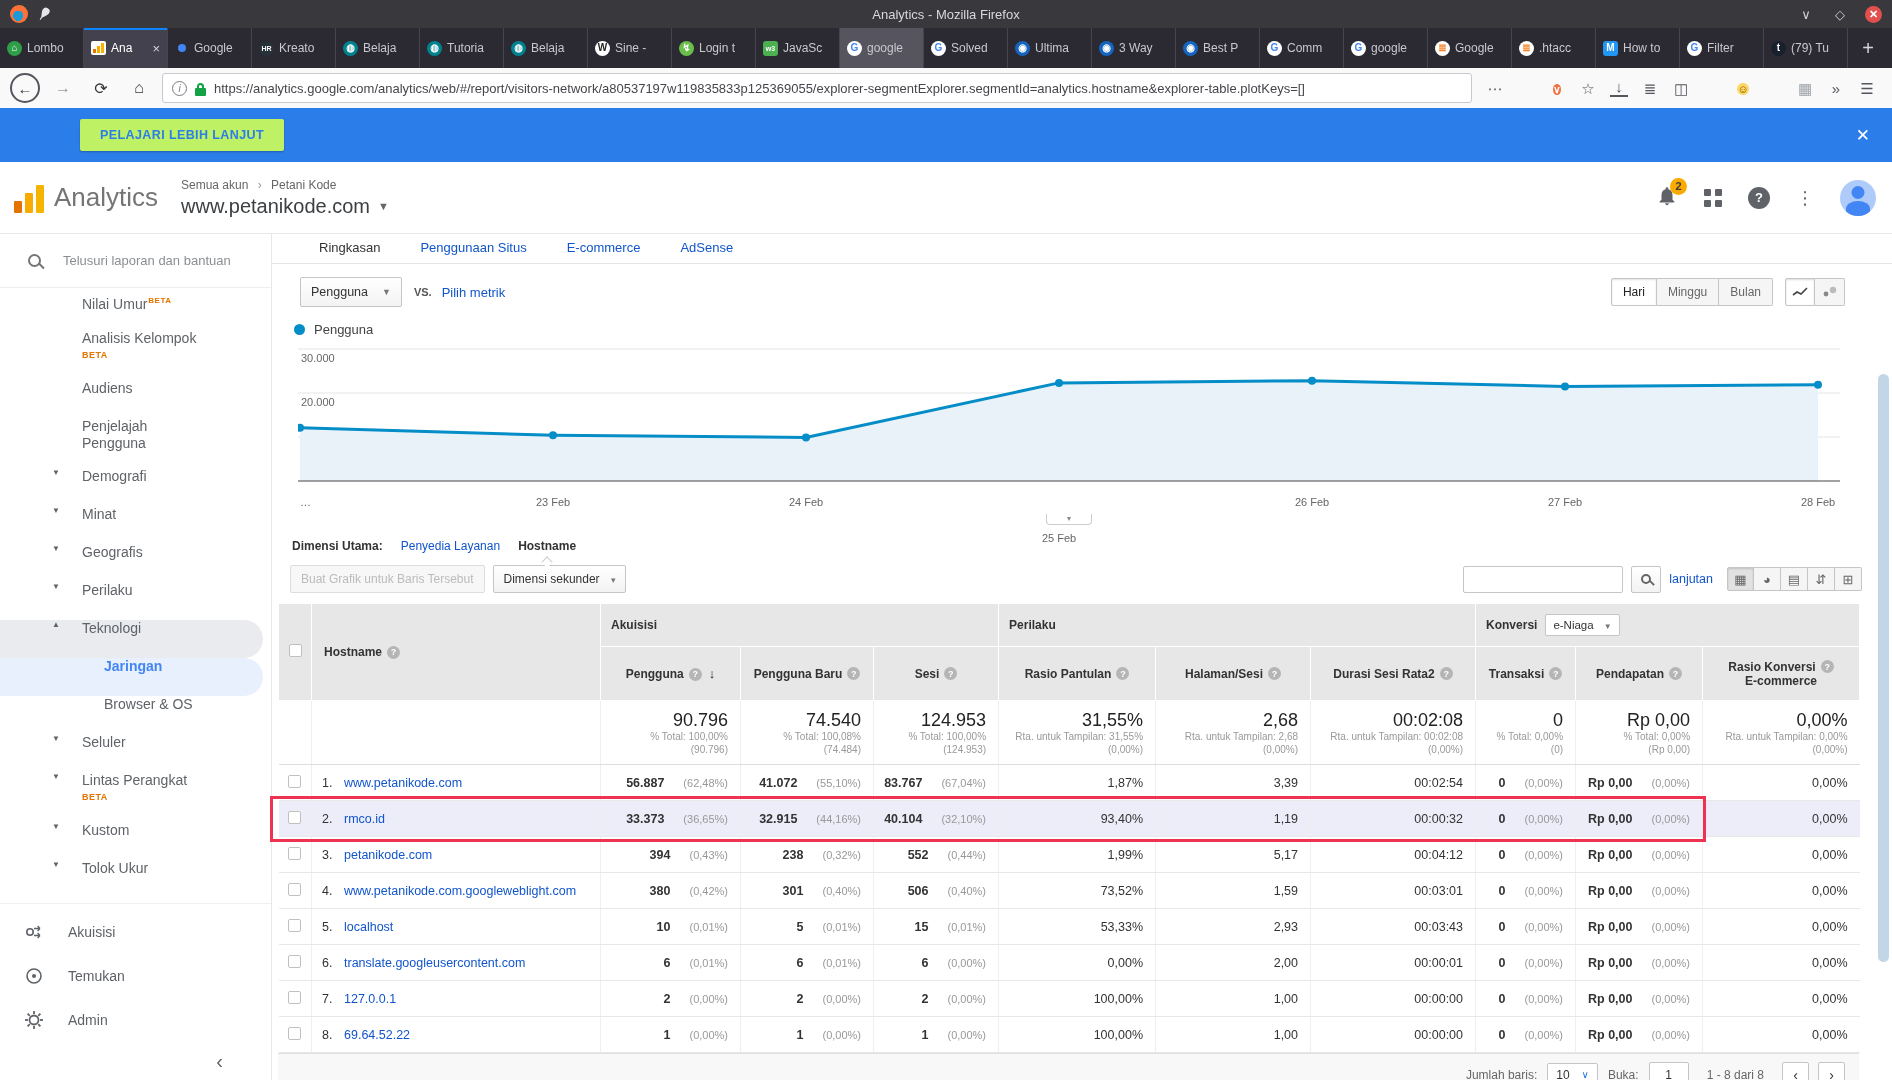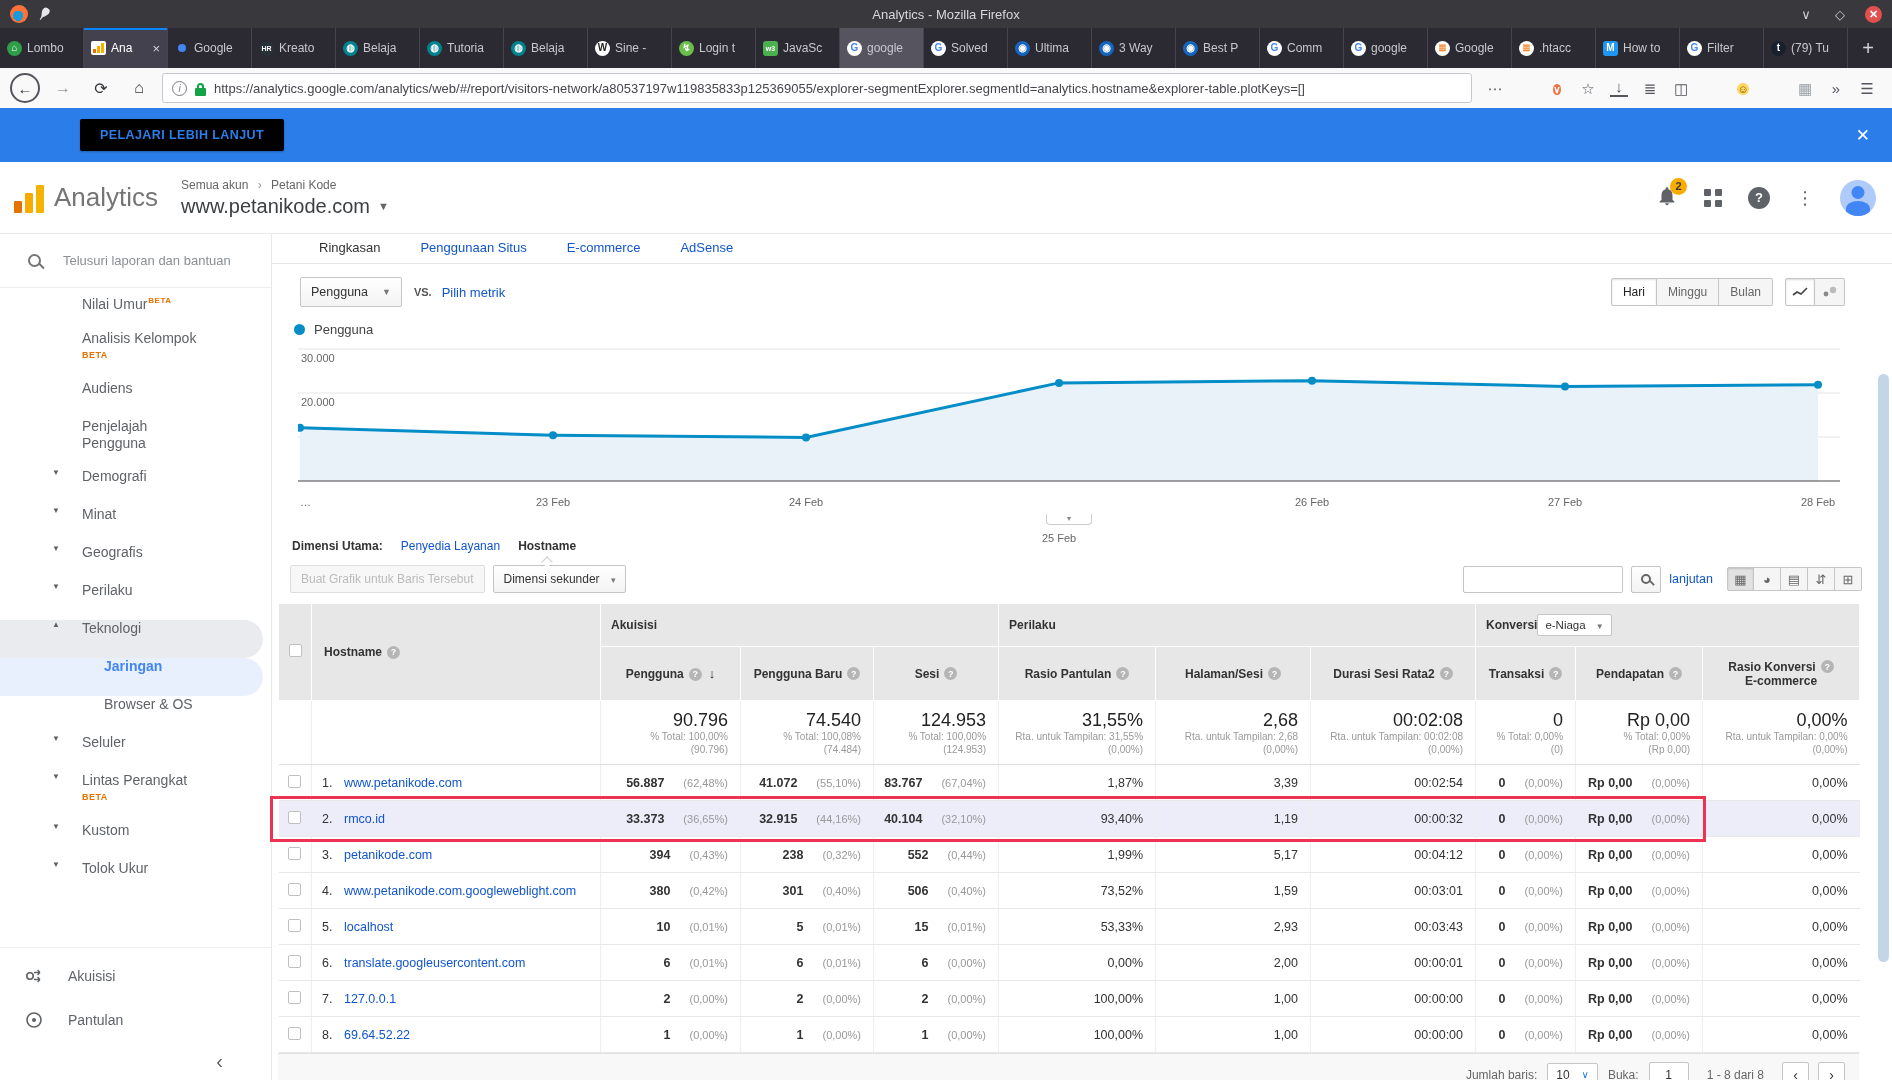--- a/index.html
+++ b/index.html
@@ -45,21 +45,21 @@
 .nico{width:18px;text-align:center;flex:none;line-height:1}
 .shield{width:13px;height:15px;background:#6a6a72;clip-path:polygon(50% 0,100% 12%,100% 55%,50% 100%,0 55%,0 12%)}
 .pocketc{width:15px;height:15px;border-radius:50%;background:#ee7445;color:#fff;font-size:10px;text-align:center;line-height:15px;font-weight:bold}
 .cwheel{width:15px;height:15px;border-radius:50%;background:conic-gradient(#e8453c,#f4b400,#0f9d58,#4285f4,#e8453c)}
 .smiley{width:15px;height:15px;border-radius:50%;background:#fdd663;color:#7a5a00;font-size:11px;line-height:14px;text-align:center}
 .gtree{width:14px;height:15px;background:#2e8b44;clip-path:polygon(50% 0,90% 45%,70% 45%,100% 100%,0 100%,30% 45%,10% 45%)}
 
 
 .banner{height:54px;background:#2b7de9;display:flex;align-items:center;color:#fff;padding-left:38px;position:relative}
 .banner-text{font-size:13.5px;font-weight:bold;letter-spacing:.1px}
-.banner-btn{margin-left:42px;background:#000000;color:#2b7de9;font-weight:bold;font-size:12.5px;padding:9px 20px;border-radius:2px;border:none;letter-spacing:.4px;box-shadow:0 1px 2px rgba(0,0,0,.25);cursor:pointer}
+.banner-btn{margin-left:42px;background:#bef264;color:#2b7de9;font-weight:bold;font-size:12.5px;padding:9px 20px;border-radius:2px;border:none;letter-spacing:.4px;box-shadow:0 1px 2px rgba(0,0,0,.25);cursor:pointer}
 .banner-close{position:absolute;right:22px;top:50%;transform:translateY(-50%);font-size:17px;color:#fff}
 
 
 .ga-header{height:72px;background:#fff;display:flex;align-items:center;border-bottom:1px solid #e8e8e8;position:relative}
 .ga-logo-wrap{width:181px;display:flex;align-items:center;padding-left:14px;gap:10px;flex:none}
 .ga-logo{display:flex;align-items:flex-end;gap:3px;height:30px}
 .ga-logo i{display:block;width:8px;background:#f9ab00;border-radius:1px}
 .ga-logo i:nth-child(1){height:12px;background:#e37400}
 .ga-logo i:nth-child(2){height:20px}
 .ga-logo i:nth-child(3){height:28px;background:#f4b400}
@@ -149,21 +149,21 @@
 .view-btn:last-child{border-radius:0 2px 2px 0}
 
 
 .ga-table{border-collapse:collapse;margin:10px 0 0 6px;width:1581px;table-layout:fixed}
 .ga-table th{background:#e7e7e7;border:1px solid #fff;font-size:12px;color:#333;font-weight:bold}
 th.group-h{text-align:left;padding:8px 0 8px 10px;height:43px;vertical-align:middle}
 th.col-h{height:54px;text-align:center;vertical-align:middle;padding:0 4px}
 th.host-h{text-align:left;padding-left:12px;vertical-align:middle}
 .qm{display:inline-flex;width:13px;height:13px;border-radius:50%;background:#b5b5b5;color:#fff;font-size:9px;font-weight:bold;align-items:center;justify-content:center;vertical-align:1px;margin-left:5px;cursor:pointer}
 .sort-arr{font-size:13px;color:#222;margin-left:7px}
-.conv-select{display:inline-flex;align-items:flex-end;gap:10px;background:#fff;border:1px solid #c5c5c5;border-radius:2px;font-size:11.5px;font-weight:normal;color:#333;padding:4px 7px;margin-left:0;cursor:pointer}
+.conv-select{display:inline-flex;align-items:flex-end;gap:10px;background:#fff;border:1px solid #c5c5c5;border-radius:2px;font-size:11.5px;font-weight:normal;color:#333;padding:4px 7px;margin-left:8px;cursor:pointer}
 .conv-select .dd{font-size:8px;color:#777}
 .ga-table td{border-bottom:1px solid #e8e8e8;border-left:1px solid #efefef;font-size:12.5px;color:#333;vertical-align:middle}
 .ga-table td:first-child{border-left:none}
 tr.summary td{height:64px;text-align:right;padding-right:12px;border-bottom:1px solid #ddd}
 .sum-val{font-size:18px;color:#222;line-height:20px}
 .sum-sub{font-size:10px;color:#999;line-height:13px}
 tr.data-row td{height:36px;text-align:right;padding-right:12px}
 tr.data-row td.cb-cell,tr.summary td.cb-cell{text-align:center;padding-right:0}
 tr.data-row td.host-cell{text-align:left;padding-left:10px}
 tr.data-row.hl{background:#edecf9}
@@ -445,21 +445,37 @@
             <circle cx="6" cy="10" r="3.2" fill="none" stroke="#5f6368" stroke-width="1.6"></circle>
             <path d="M10 6.5h6M10 13.5h6M16 6.5l-2.4-2.4M16 6.5l-2.4 2.4M16 13.5l-2.4-2.4M16 13.5l-2.4 2.4" stroke="#5f6368" fill="none" stroke-width="1.4"></path>
           </svg>
           <span>Akuisisi</span>
         </div>
         <div class="sb-bitem">
           <svg viewBox="0 0 20 20">
             <circle cx="10" cy="10" r="7" fill="none" stroke="#5f6368" stroke-width="1.6"></circle>
             <circle cx="10" cy="10" r="2" fill="#5f6368"></circle>
           </svg>
-          <span>Pantulan</span>
+          <span>Temukan</span>
+        </div>
+        <div class="sb-bitem">
+          <svg viewBox="0 0 20 20">
+            <g stroke="#5f6368" stroke-width="1.8">
+              <line x1="10" y1="1" x2="10" y2="4"></line>
+              <line x1="10" y1="16" x2="10" y2="19"></line>
+              <line x1="1" y1="10" x2="4" y2="10"></line>
+              <line x1="16" y1="10" x2="19" y2="10"></line>
+              <line x1="3.6" y1="3.6" x2="5.8" y2="5.8"></line>
+              <line x1="14.2" y1="14.2" x2="16.4" y2="16.4"></line>
+              <line x1="3.6" y1="16.4" x2="5.8" y2="14.2"></line>
+              <line x1="14.2" y1="5.8" x2="16.4" y2="3.6"></line>
+            </g>
+            <circle cx="10" cy="10" r="4.5" fill="none" stroke="#5f6368" stroke-width="1.8"></circle>
+          </svg>
+          <span>Admin</span>
         </div>
       </div>
     <div class="sb-collapse">‹</div>
   </div>
 
   <div class="main">
     <div class="rpt-tabs" id="rpt-tabs">
         <span class="rpt-tab active">Ringkasan</span>
         <span class="rpt-tab">Penggunaan Situs</span>
         <span class="rpt-tab">E-commerce</span>

